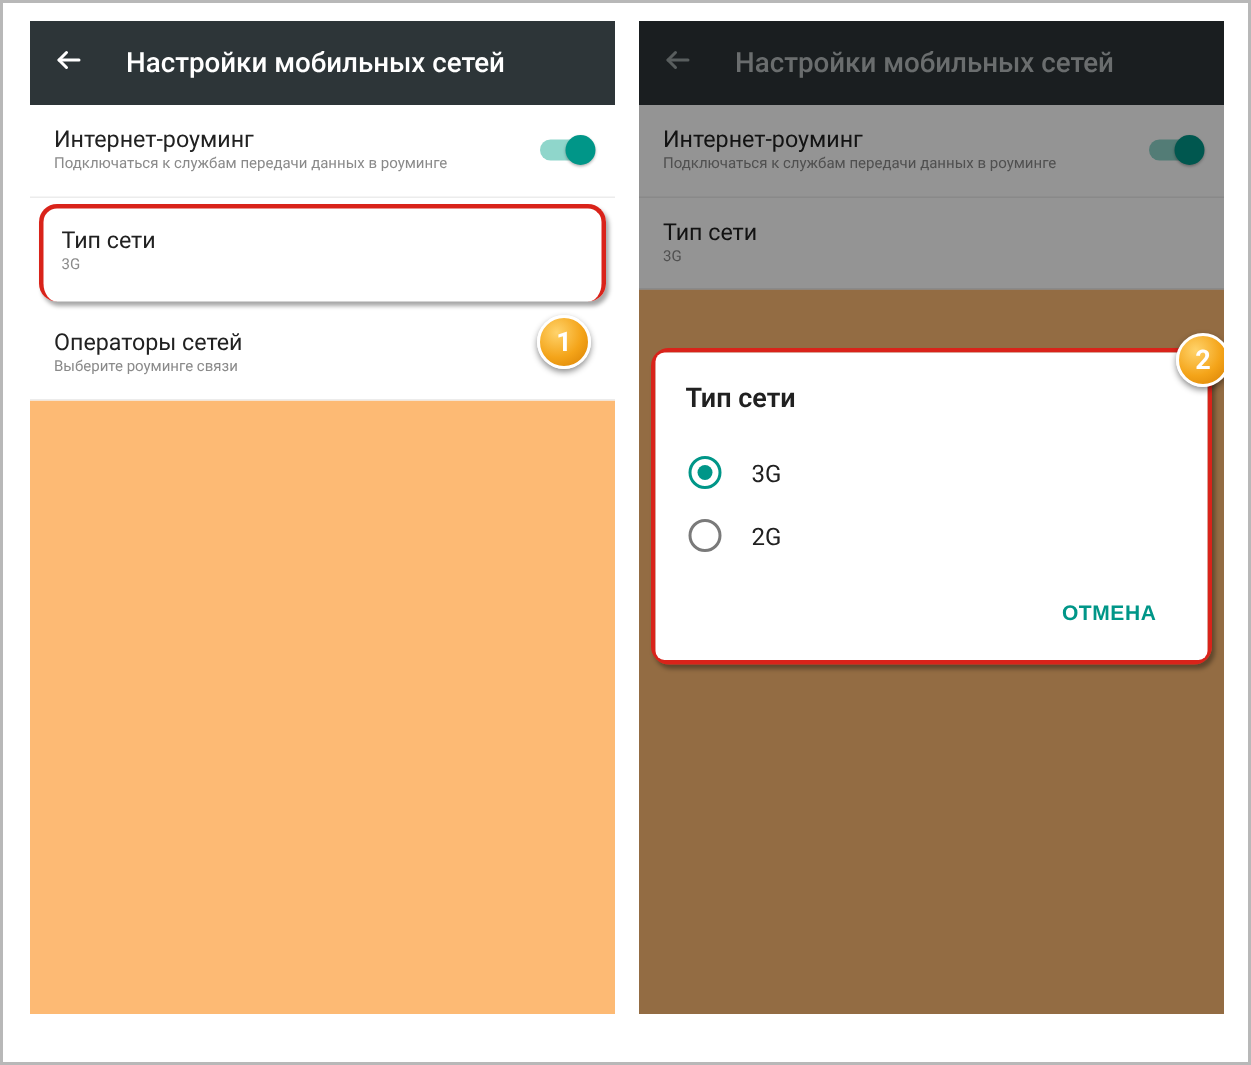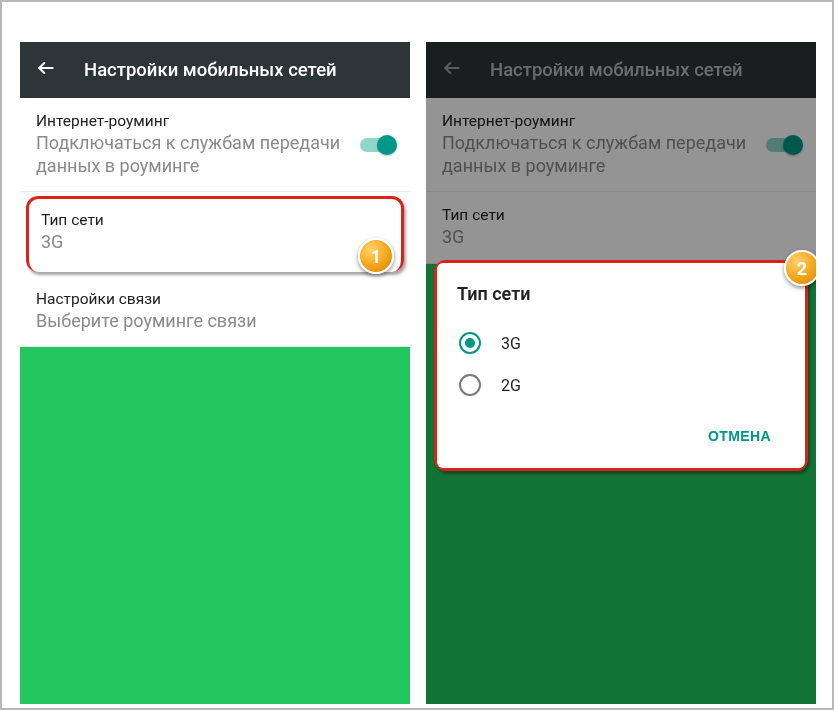--- a/index.html
+++ b/index.html
@@ -11,24 +11,24 @@
     overflow: hidden;
     position: relative;
   }
   .stage {
     position: absolute;
     inset: 0;
     border: 2px solid #b8b8b8;
   }
   .phone {
     position: absolute;
-    top: 40px;
+    top: 12px;
     width: 390px;
     height: 662px;
-    background: #22c55e;
+    background: #fdba74;
     overflow: hidden;
   }
   .phone.left { left: 18px; }
   .phone.right { left: 424px; }
   .appbar {
     height: 56px;
     background: #2d3538;
     color: #ffffff;
     display: flex;
     align-items: center;
@@ -41,21 +41,21 @@
   .row {
     padding: 14px 16px 14px 16px;
     border-bottom: 1px solid #ececec;
     display: flex;
     align-items: center;
     justify-content: flex-start;
     gap: 7px;
   }
   .row .txt { flex: 1; }
   .row .title { font-size: 15.5px; color: #212121; }
-  .row .sub { font-size: 18px; color: #8a8a8a; margin-top: 2px; line-height: 1.25; }
+  .row .sub { font-size: 10px; color: #8a8a8a; margin-top: 2px; line-height: 1.25; }
   .switch {
     width: 34px; height: 14px; border-radius: 10px;
     background: #8fd6cb;
     position: relative;
   }
   .switch::after {
     content: "";
     position: absolute;
     right: -3px; top: -3px;
     width: 20px; height: 20px; border-radius: 50%;
@@ -157,21 +157,21 @@
       <div class="row highlighted highlight-box" style="position:relative;">
         <div class="txt">
           <div class="title">Тип сети</div>
           <div class="sub">3G</div>
         </div>
       </div>
 
 
       <div class="row">
         <div class="txt">
-          <div class="title">Настройки связи</div>
+          <div class="title">Операторы сетей</div>
           <div class="sub">Выберите роуминге связи</div>
         </div>
       </div>
     </div>
 
     <div class="marker" style="left:338px; top:196px;">1</div>
   </div>
 
   <div class="phone right">
     <div class="appbar">

